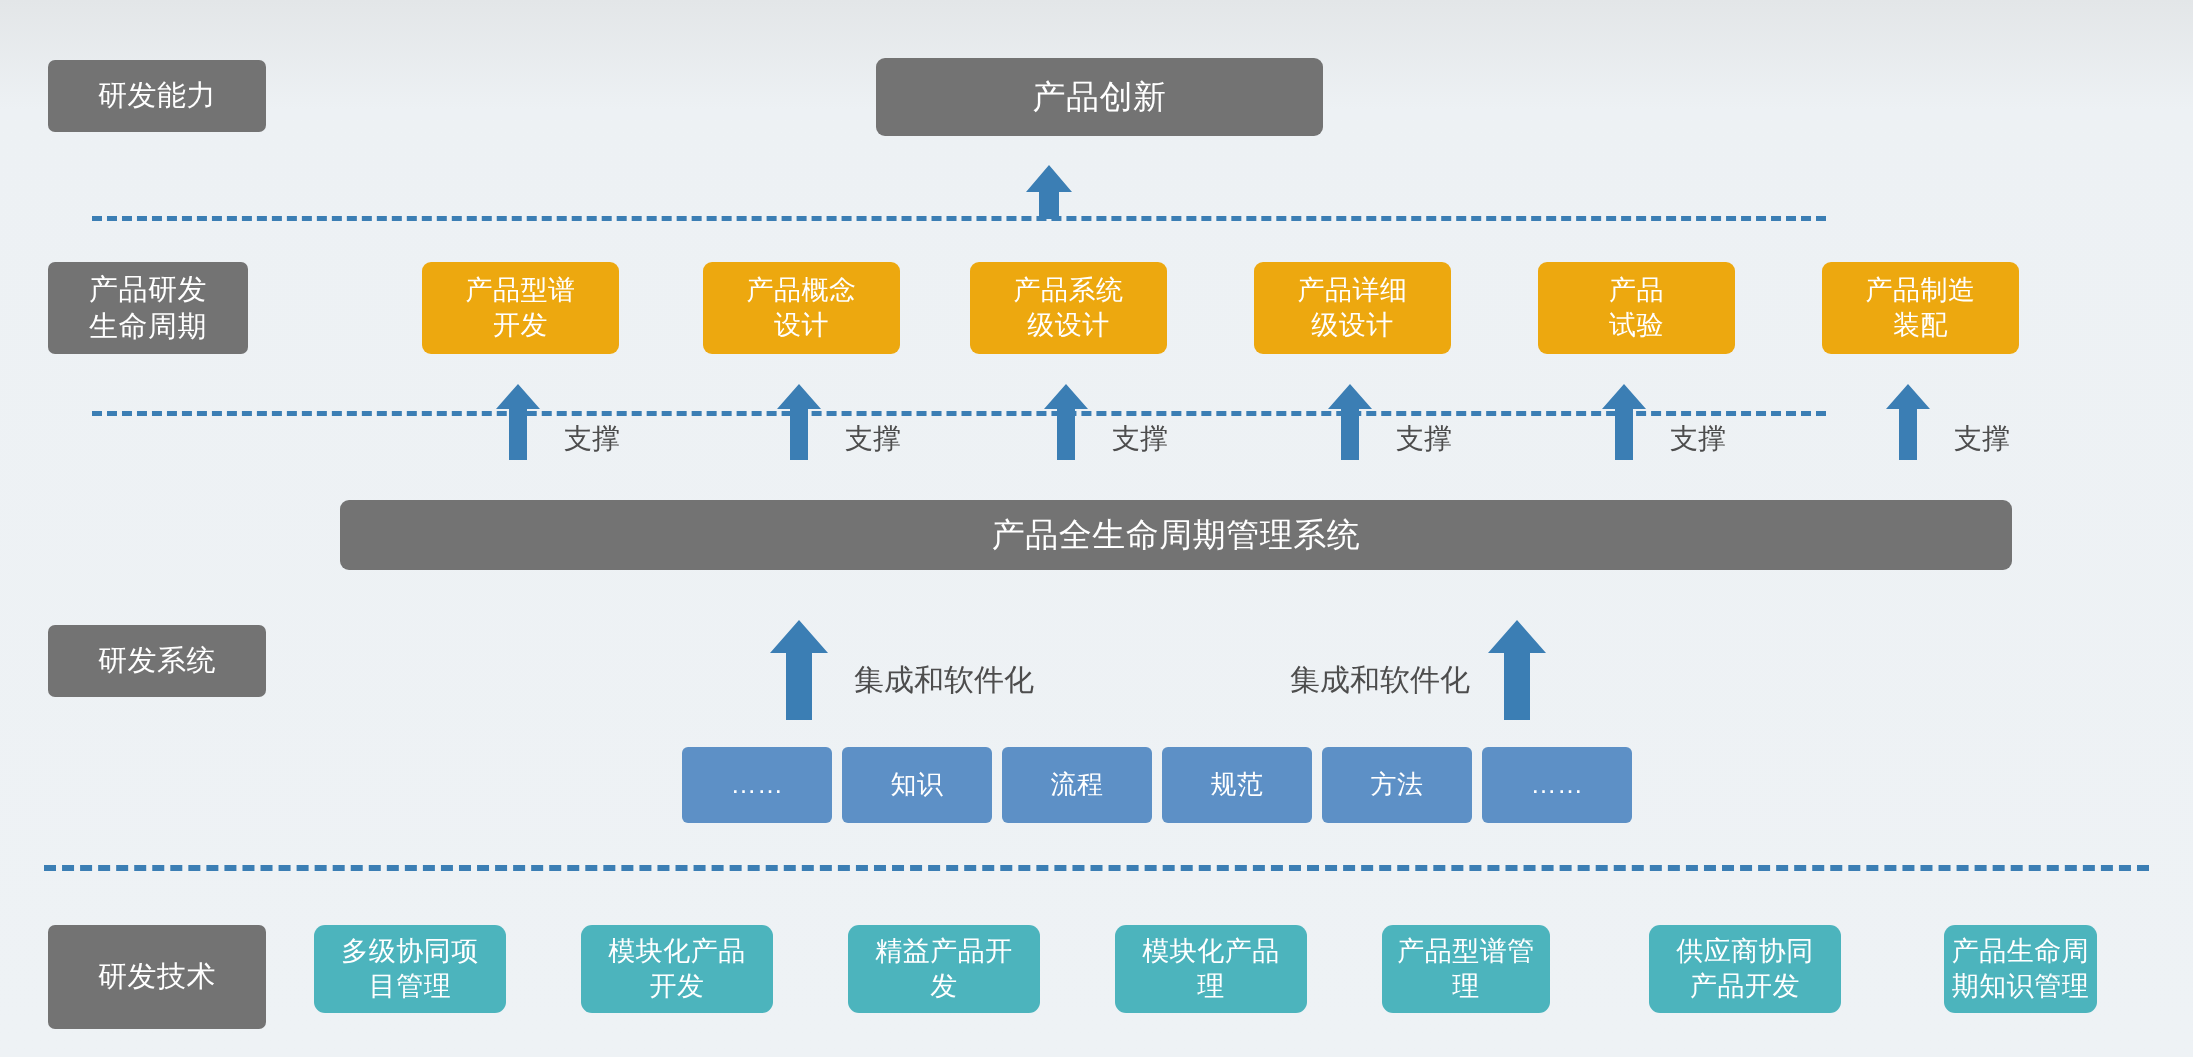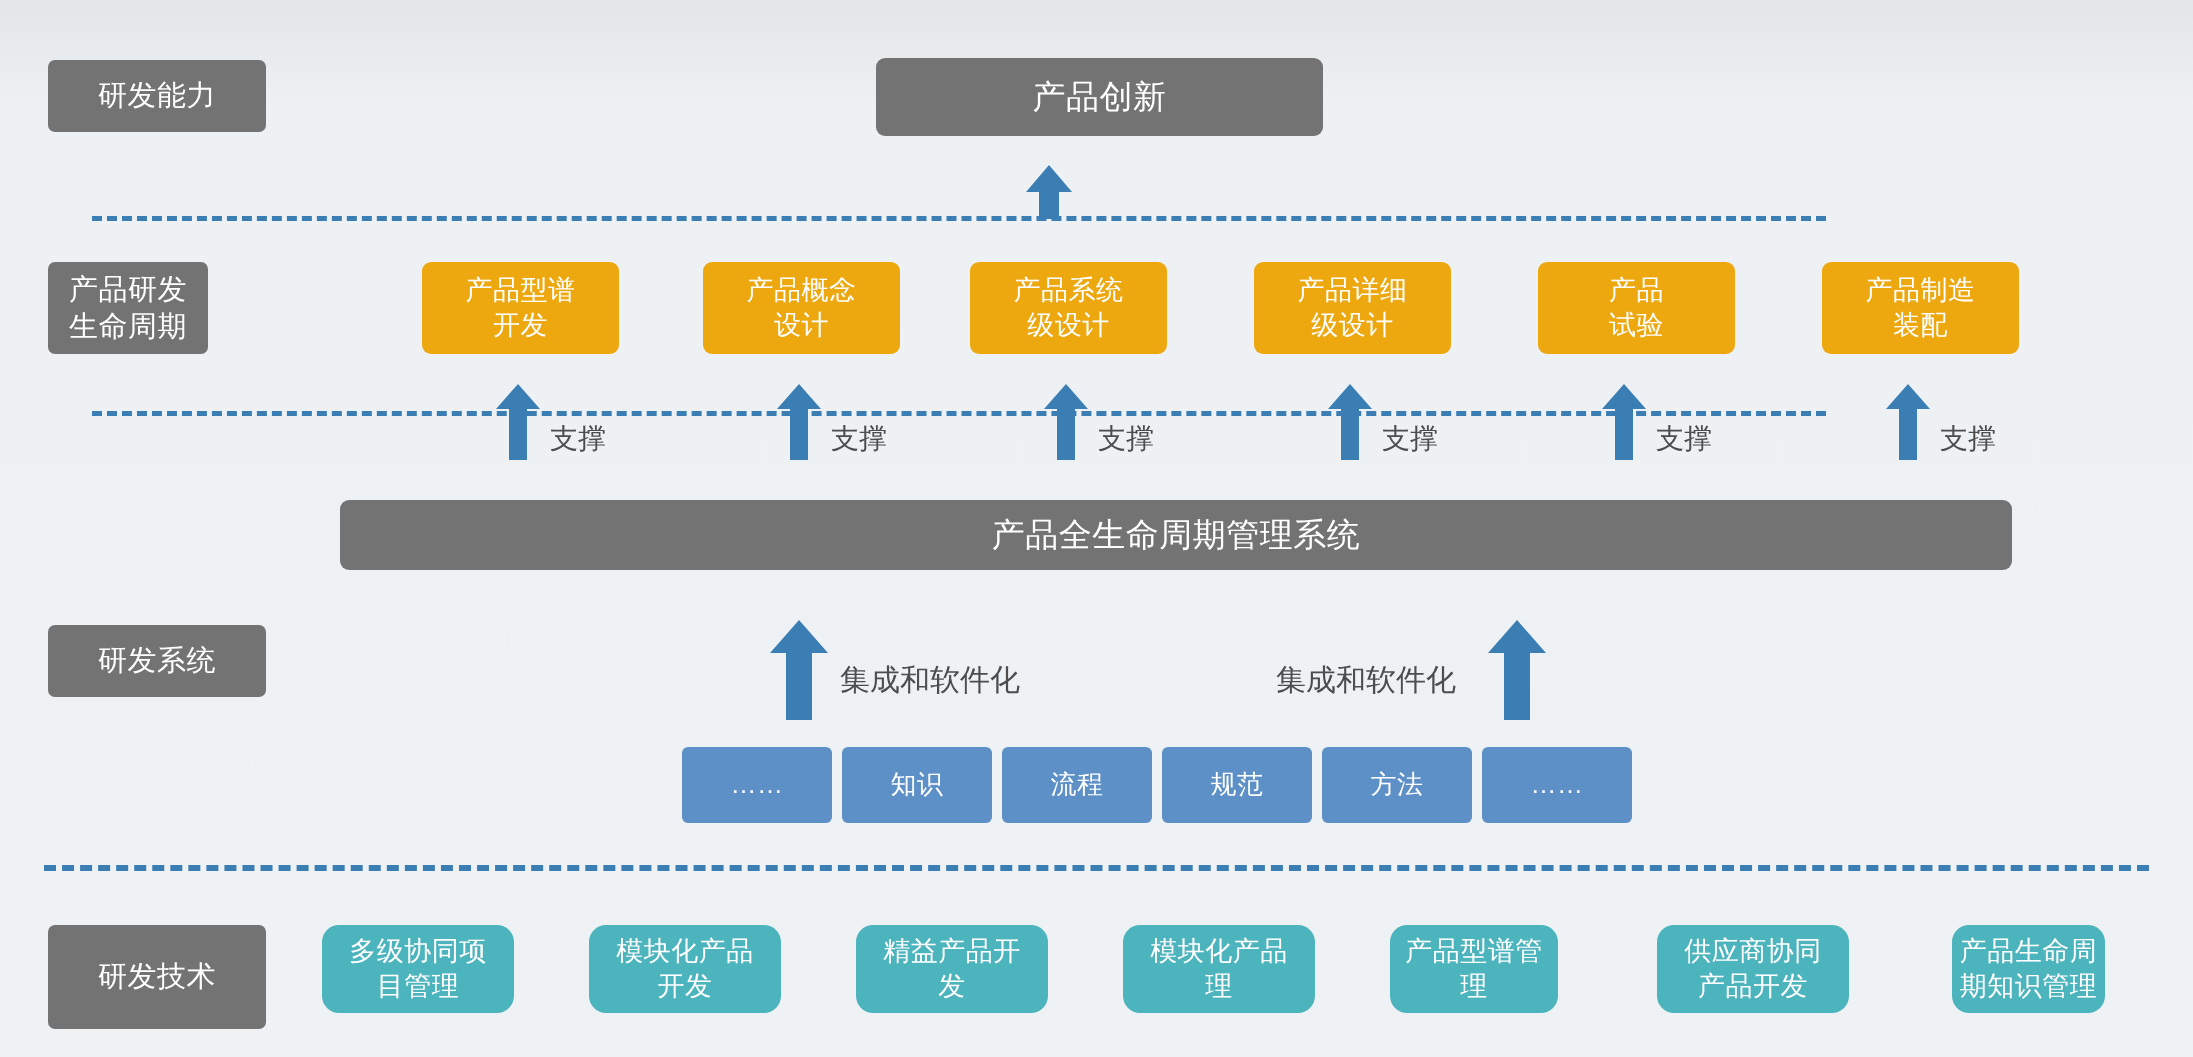--- a/index.html
+++ b/index.html
@@ -49,22 +49,21 @@
   .plmbar {
     font-size: 33px;
     border-radius: 9px;
   }
   .asset {
     font-size: 26px;
     border-radius: 6px;
   }
   .tech {
     font-size: 27px;
-    border-radius: 17px;
-    margin-left: 8px;
+    border-radius: 11px;
   }
 
   
   .dashline {
     position: absolute;
     height: 0;
     border-top: 5px dashed #3b7eb4;
   }
   .dashline.fine {
     border-top: 6px dashed #3b7eb4;
@@ -75,20 +74,21 @@
     position: absolute;
   }
   .arrow svg { display: block; }
 
   
   .caption {
     position: absolute;
     color: #4d4d4d;
     font-size: 28px;
     white-space: nowrap;
+    margin-left: 14px;
   }
   .caption.big {
     font-size: 30px;
   }
 </style>
 </head>
 <body>
 
 <div id="canvas">
 
@@ -97,21 +97,21 @@
   <div class="box blue" style="left:876px; top:58px; width:447px; height:78px; font-size:33px; border-radius:9px;">产品创新</div>
 
   <div class="arrow" style="left:1026px; top:165px;">
     <svg width="46" height="54" viewBox="0 0 46 54">
       <polygon points="23,0 46,27 33,27 33,54 13,54 13,27 0,27" fill="#3b7eb4"></polygon>
     </svg>
   </div>
 
   <div class="dashline" style="left:92px; top:216px; width:1734px;"></div>
 
-  <div class="box blue rowlabel" style="left:48px; top:262px; width:160px; height:92px;">产品研发
+  <div class="box blue rowlabel" style="left:48px; top:262px; width:200px; height:92px;">产品研发
 生命周期</div>
 
   <div class="box orange phase" style="left:422px; top:262px; width:197px; height:92px;">产品型谱
 开发</div>
   <div class="box orange phase" style="left:703px; top:262px; width:197px; height:92px;">产品概念
 设计</div>
   <div class="box orange phase" style="left:970px; top:262px; width:197px; height:92px;">产品系统
 级设计</div>
   <div class="box orange phase" style="left:1254px; top:262px; width:197px; height:92px;">产品详细
 级设计</div>

